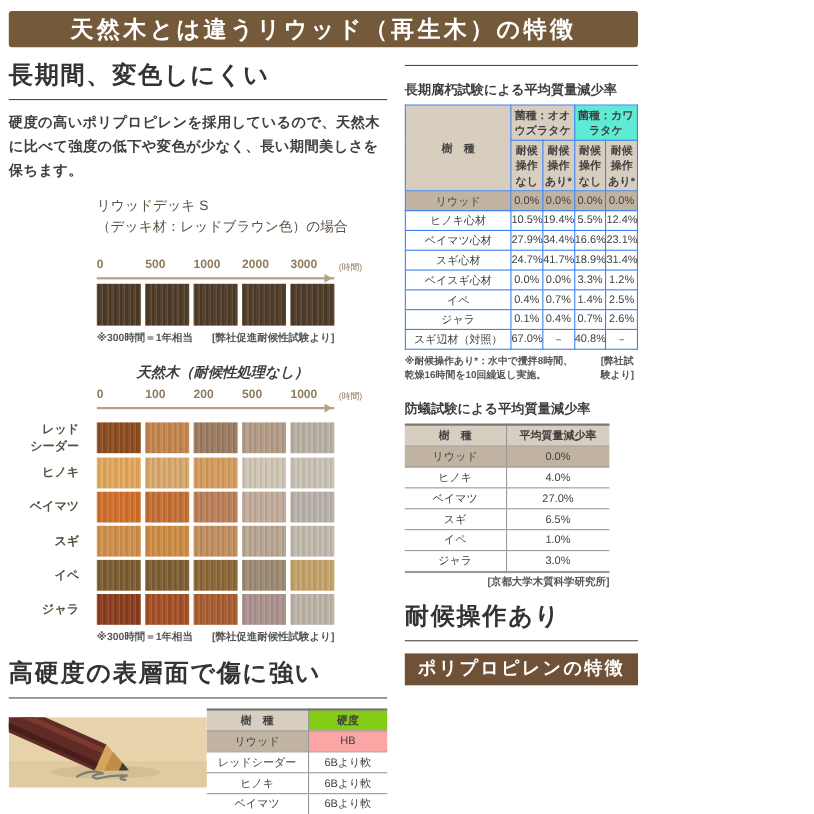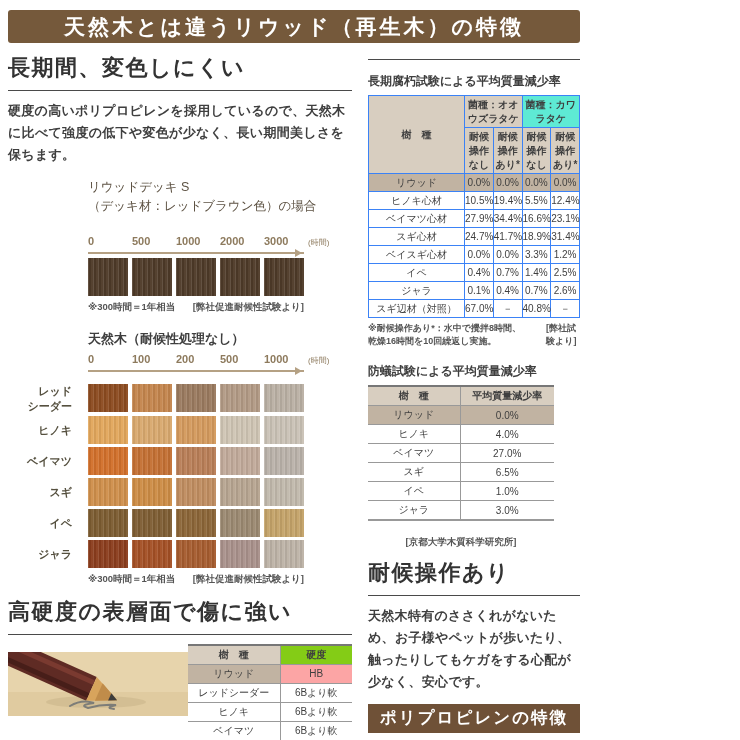--- a/index.html
+++ b/index.html
@@ -25,21 +25,21 @@
     font-family:"Liberation Serif","DejaVu Serif",serif;
     font-size:22px; font-weight:600; color:#333;
     letter-spacing:1.5px; line-height:1.3; margin-top:2px;
   }
   .sec-rule { border:none; border-top:1px solid #4a4a4a; margin:7px 0 9px; }
   .body-text { font-size:13px; font-weight:700; line-height:1.7; letter-spacing:.3px; }
   .pre { white-space:pre-line; }
 
   .chart-block { margin-left:80px; }
   .chart-label { font-size:12.5px; font-weight:400; color:#5d5243; line-height:1.5; margin:12px 0 20px; }
-  .nat-label   { font-size:13px; font-weight:700; margin:16px 0 5px 80px; }
+  .nat-label   { font-size:13px; font-weight:700; margin:16px 0 5px 116px;font-style:italic; }
 
   .ticks { display:flex; column-gap:4px; align-items:flex-start; }
   .ticks .t { width:40px; font-size:11px; color:#8d7a5d; font-weight:700; }
   .ticks .unit { font-size:8px; color:#8d7a5d; margin-left:0; padding-top:2px; }
   .axis-arrow { position:relative; width:216px; height:6px; border-bottom:2px solid #b5a184; margin-bottom:4px; }
   .axis-arrow::after {
     content:""; position:absolute; right:-2px; bottom:-5px;
     border:4px solid transparent; border-left:7px solid #b5a184;
   }
 
@@ -76,21 +76,21 @@
   .decay-table th, .decay-table td { border:1px solid #3b82f6; text-align:center; padding:1.5px 0; }
   .decay-table th { font-weight:700; }
   .decay-table td { font-weight:400; }
   .decay-table .treecol { width:96px; }
   .decay-note { display:flex; justify-content:space-between; font-size:9px; color:#555; font-weight:700; margin-top:4px;gap:20px; }
 
   .scratch-flex { display:flex; justify-content:space-between; margin-top:1px; }
   .scratch-left { width:180px; }
   .pencil-photo { margin-top:8px; line-height:0; }
   .table-side { width:164px; }
-  .termite-src { display:block; width:186px; text-align:center; margin-top:15px; }
+  .termite-src { display:block; width:186px; text-align:right; margin-top:2px; }
 
   .pp-banner { height:29px; margin-top:11px; color:#fff; font-size:16.5px; font-weight:700;
     letter-spacing:2px; display:flex; align-items:center; justify-content:center; }
 </style>
 </head>
 <body>
 
 <div class="page">
 
   <div class="main-banner" style="background-color: rgb(117, 89, 59);">天然木とは違うリウッド（再生木）の特徴</div>
@@ -366,19 +366,18 @@
         <tr>
           <td>ジャラ</td>
           <td>3.0%</td>
         </tr>
       </tbody>
         </table>
       <span class="src termite-src">[京都大学木質科学研究所]</span>
 
       <h2 class="sec" style="margin-top:10px;">耐候操作あり</h2>
       <hr class="sec-rule">
-      <p class="body-text">天然木特有のささくれがないため、お子様やペットが歩いたり、触ったりしてもケガをする心配が少なく、安心です。</p>
 
       <div class="pp-banner" style="background-color: rgb(111, 81, 55);">ポリプロピレンの特徴</div>
 
     </div>
   </div>
 </div>
 
 </body></html>

